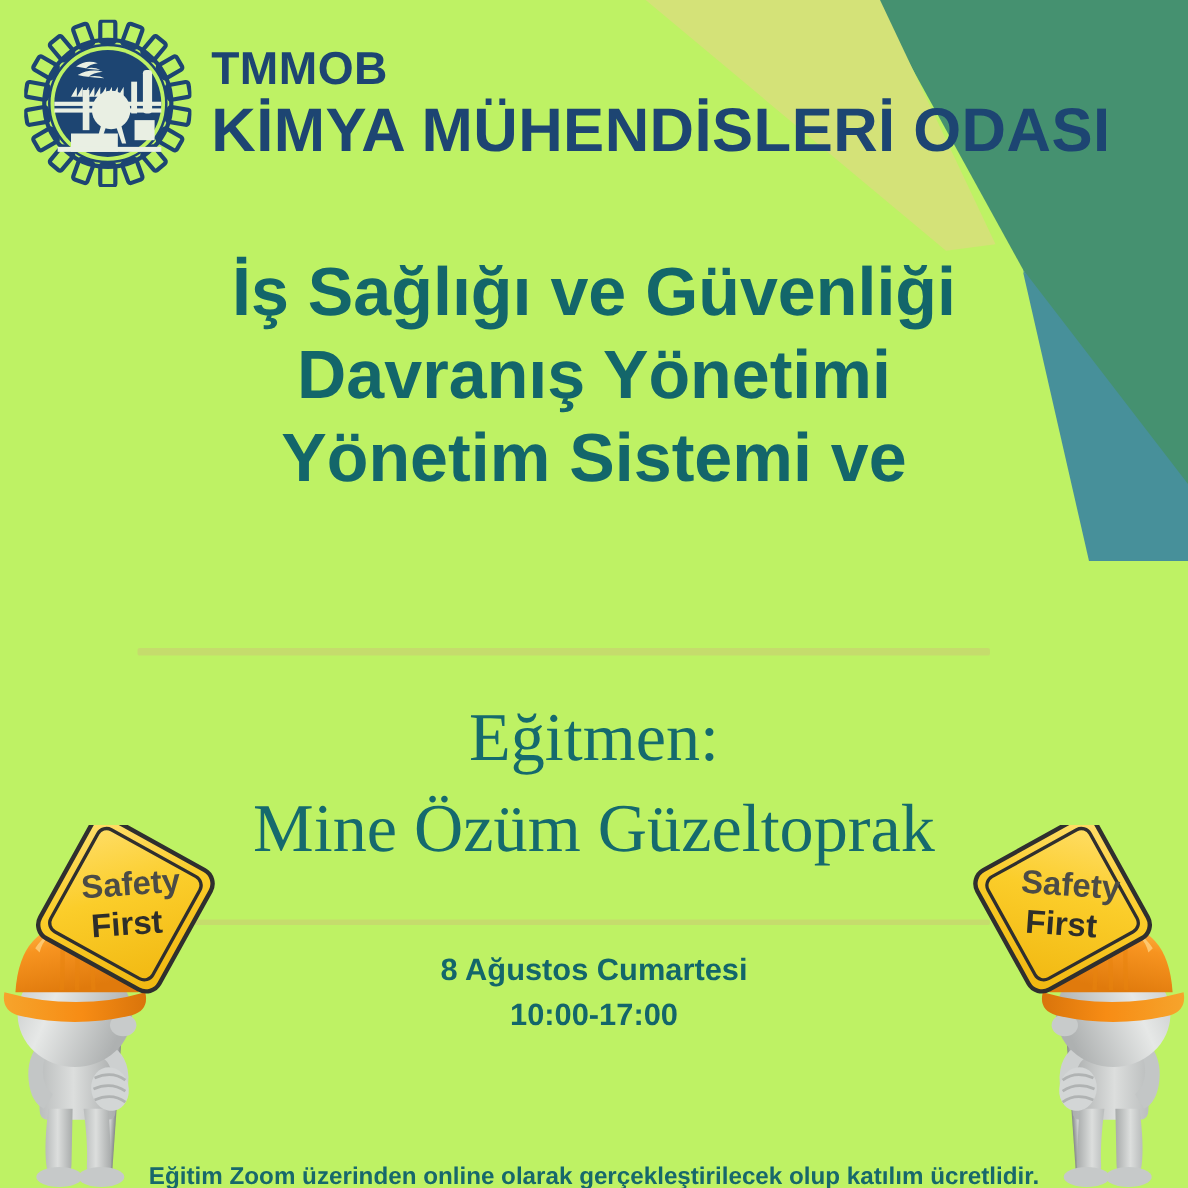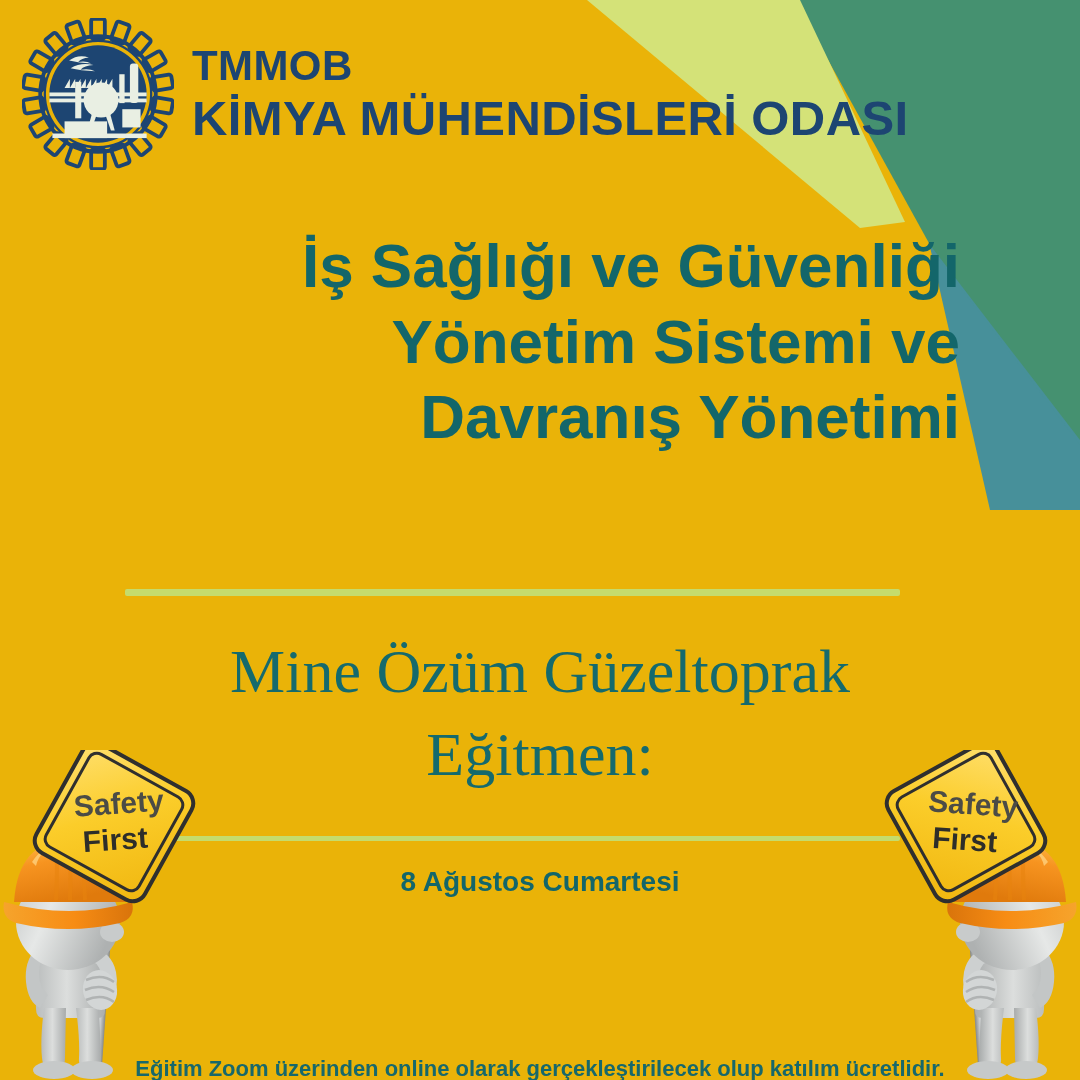--- a/index.html
+++ b/index.html
@@ -3,52 +3,52 @@
 <meta charset="utf-8">
 <style>
   html,body{margin:0;padding:0;}
   body{
     width:1080px;height:1080px;overflow:hidden;
     font-family:"Liberation Sans",sans-serif;
     background:#e9efe3;
   }
   #poster{
     position:relative;width:1080px;height:1080px;
-    background:#eab308;overflow:hidden;
+    background:#bef264;overflow:hidden;
   }
   
   #corner-deco{position:absolute;top:0;right:0;width:1080px;height:1080px;pointer-events:none;}
 
   
   #header{
     position:absolute;left:22px;top:18px;
     display:flex;align-items:center;gap:18px;
   }
   #logo-mark{width:152px;height:152px;flex:0 0 152px;}
   #header-text{
     display:flex;flex-direction:column;gap:2px;
     color:#1d4572;
     font-weight:700;
     letter-spacing:.4px;
   }
   .hdr-line1{font-size:42px;line-height:1.12;}
-  .hdr-line2{font-size:49px;line-height:1.12;white-space:nowrap;}
+  .hdr-line2{font-size:56px;line-height:1.12;white-space:nowrap;}
 
   
   #title-block{
     position:absolute;left:0;right:0;top:228px;
     text-align:center;
     color:#13666a;
     font-weight:700;
     font-size:62px;
     line-height:1.22;
     padding:0 120px;
     box-sizing:border-box;
   }
-  #title-block .tline{display:block;text-align:right;}
+  #title-block .tline{display:block;}
 
   
   .rule{
     position:absolute;left:125px;width:775px;
     background:#c5dc6c;border-radius:2px;
   }
   #rule-top{top:589px;height:7px;}
   #rule-bottom{top:836px;height:5px;}
 
   
@@ -194,35 +194,36 @@
     </svg>
 
     <div id="header-text">
       <span class="hdr-line1">TMMOB</span>
       <span class="hdr-line2">KİMYA MÜHENDİSLERİ ODASI</span>
     </div>
   </div>
 
   <div id="title-block">
     <span class="tline">İş Sağlığı ve Güvenliği</span>
+    <span class="tline">Davranış Yönetimi</span>
     <span class="tline">Yönetim Sistemi ve</span>
-    <span class="tline">Davranış Yönetimi</span>
   </div>
 
   <div class="rule" id="rule-top"></div>
 
   <div id="instructor-block">
+    <span class="iline">Eğitmen:</span>
     <span class="iline">Mine Özüm Güzeltoprak</span>
-    <span class="iline">Eğitmen:</span>
   </div>
 
   <div class="rule" id="rule-bottom"></div>
 
   <div id="datetime-block">
     <span class="dline">8 Ağustos Cumartesi</span>
+    <span class="dline">10:00-17:00</span>
   </div>
 
   <div id="footer-note">Eğitim Zoom üzerinden online olarak gerçekleştirilecek olup katılım ücretlidir.</div>
 
   <svg class="mascot" id="mascot-left" viewBox="0 0 260 330" xmlns="http://www.w3.org/2000/svg" aria-hidden="true">
     <defs>
       <linearGradient id="bodyGrad" x1="0" y1="0" x2="1" y2="0">
         <stop offset="0%" stop-color="#b9bcbc"></stop>
         <stop offset="45%" stop-color="#dcdedd"></stop>
         <stop offset="100%" stop-color="#a8abab"></stop>

